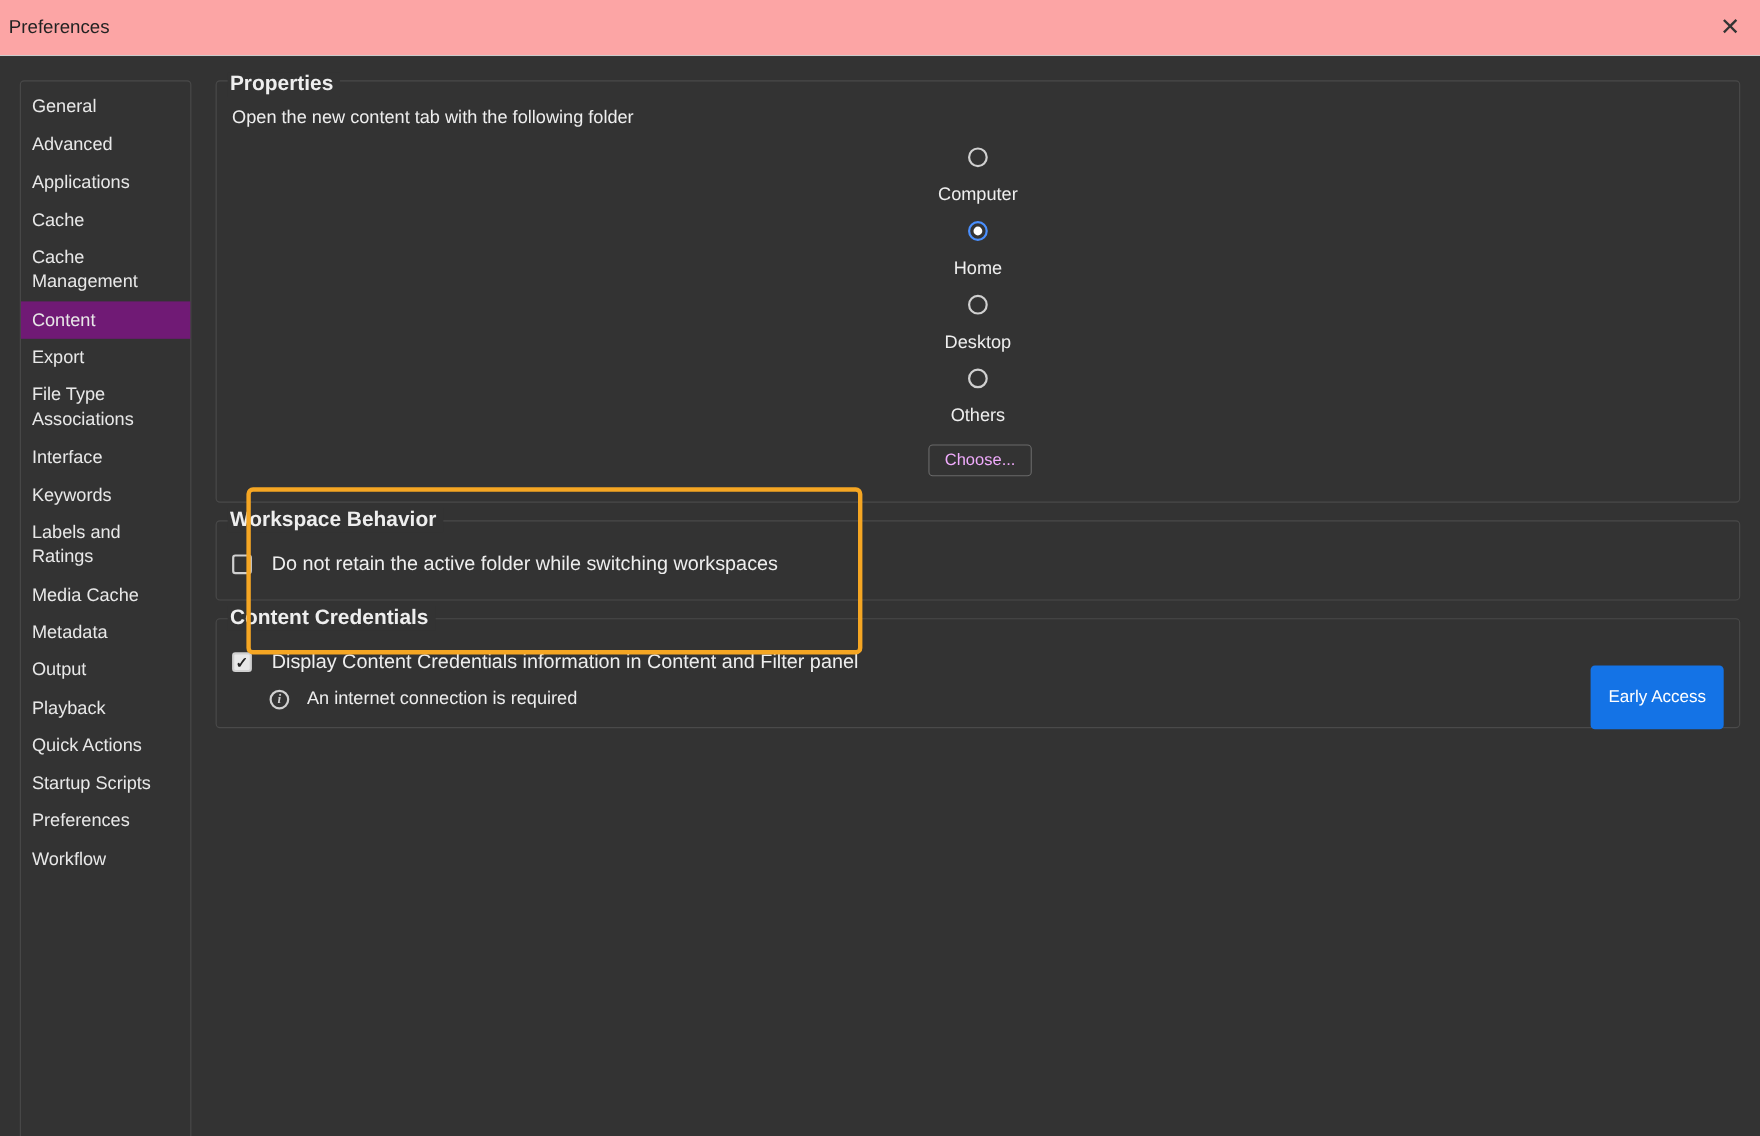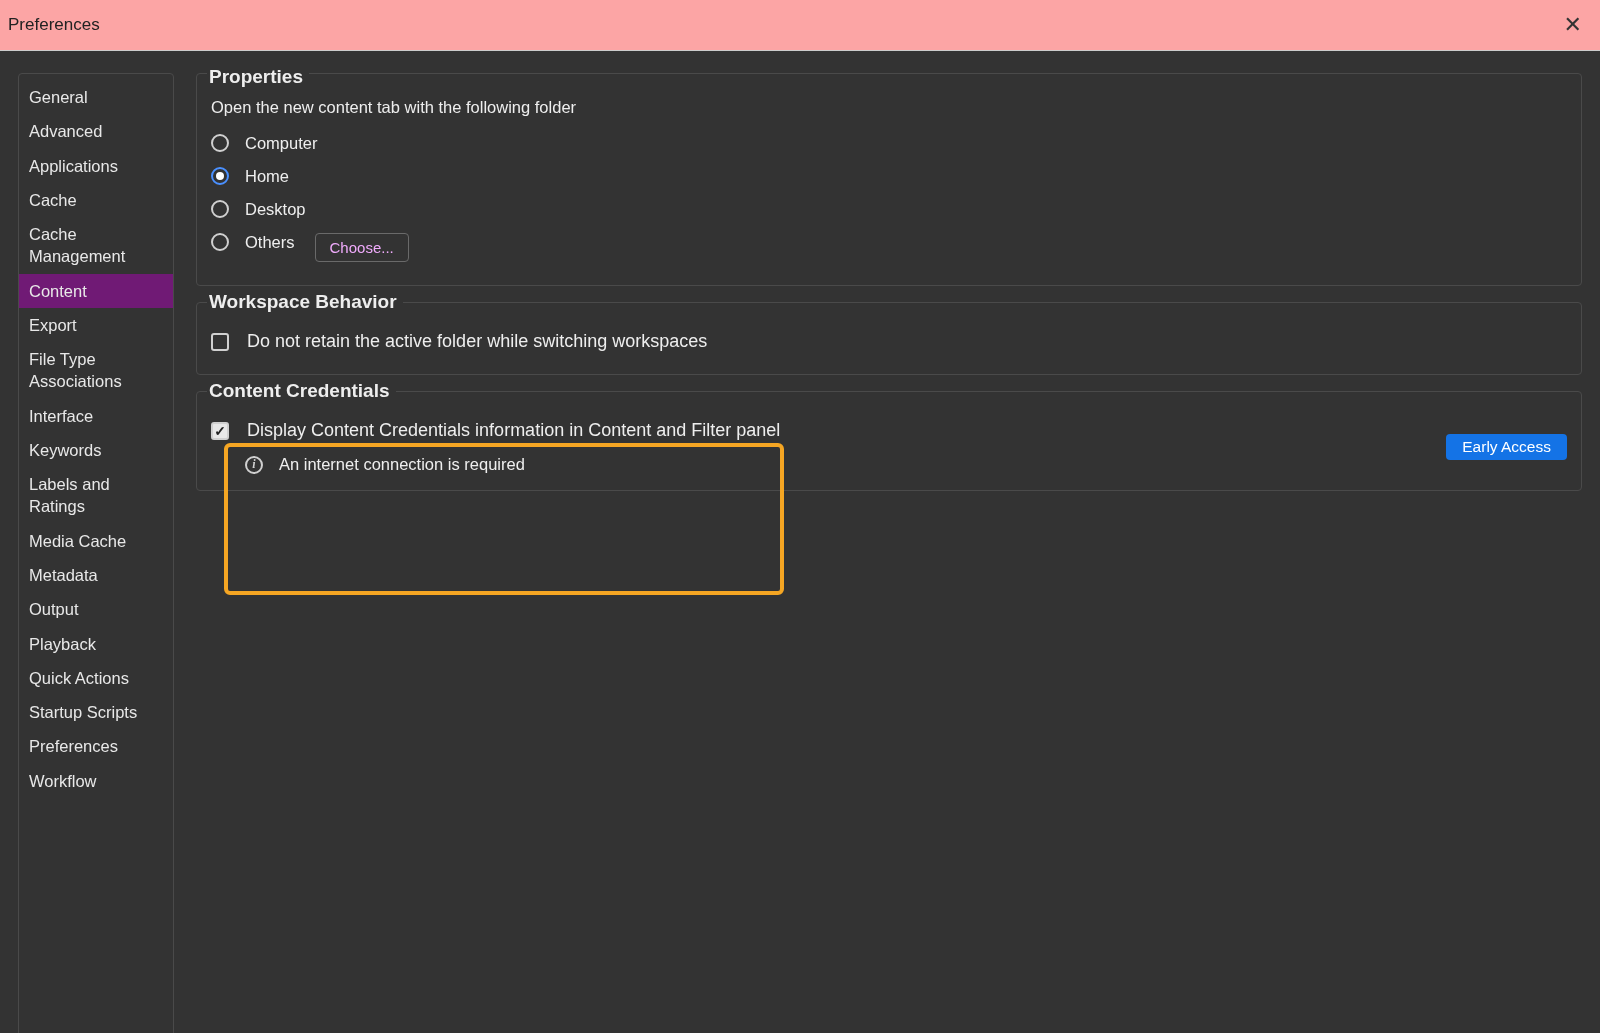--- a/index.html
+++ b/index.html
@@ -70,23 +70,24 @@
     margin-left: -4px;
   }
   .panel-desc {
     font-size: 16.5px;
     color: #eee;
     margin-top: -2px;
     margin-bottom: 10px;
   }
   .radio-row {
     display: flex;
-    align-items: flex-start;
+    align-items: center;
     gap: 16px;
     padding: 7px 0;
+    flex-direction: column;
   }
   .radio {
     width: 18px; height: 18px;
     border: 2.2px solid #d0d0d0;
     border-radius: 50%;
     display: inline-flex;
     align-items: center; justify-content: center;
     cursor: pointer;
   }
   .radio.selected {
@@ -158,21 +159,21 @@
   .info-text { font-size: 16.5px; color: #eee; }
 
   .early-access-btn {
     position: absolute;
     right: 14px;
     top: 42px;
     background: #1473e6;
     color: #fff;
     border: none;
     border-radius: 4px;
-    padding: 4px 16px;
+    padding: 20px 16px;
     font-size: 15.5px;
     cursor: pointer;
   }
 
   .highlight-box {
     position: absolute;
     left: 224px;
     top: 443px;
     width: 560px;
     height: 152px;

